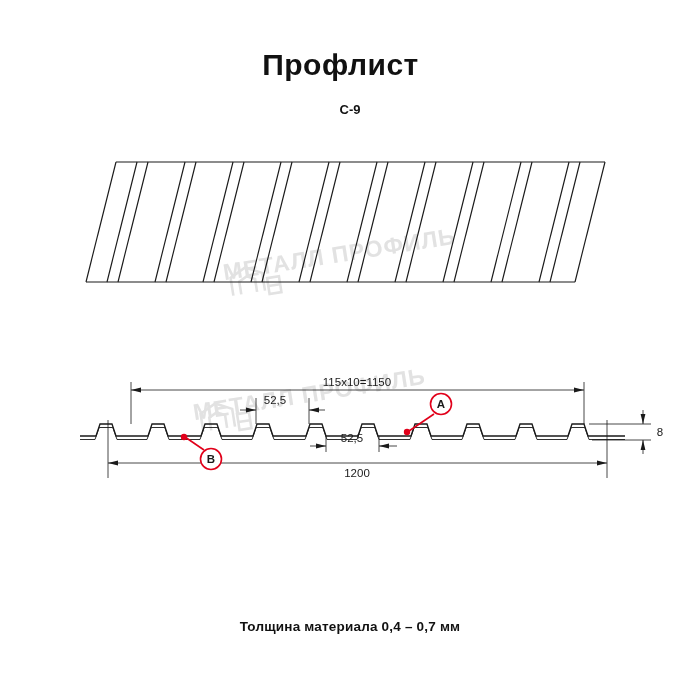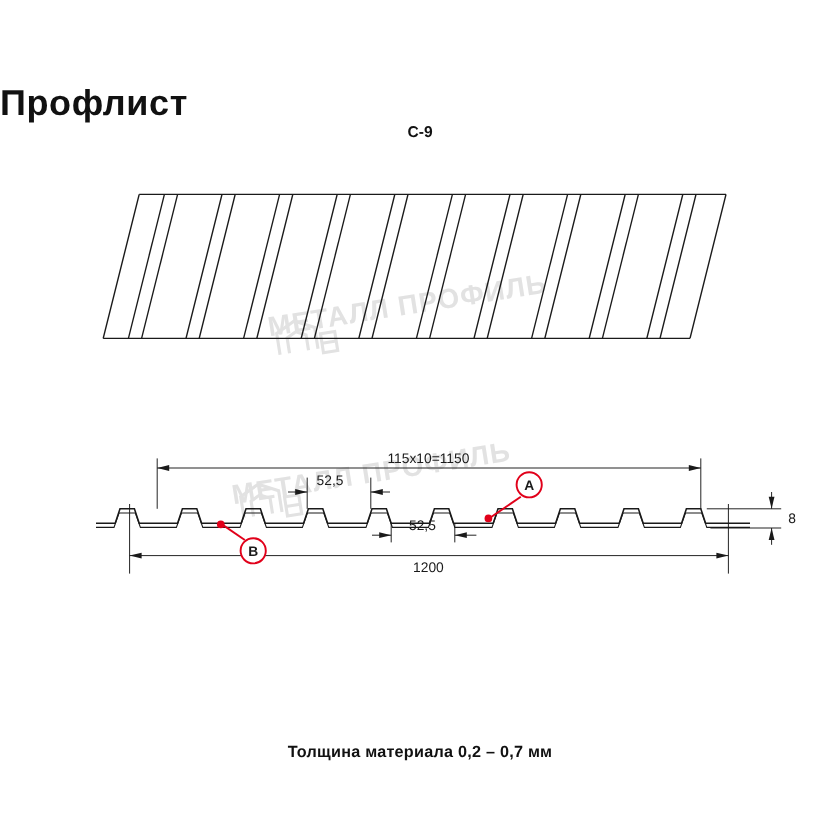--- a/index.html
+++ b/index.html
@@ -14,24 +14,24 @@
     color: #1a1a1a;
     position: relative;
     overflow: hidden;
   }
   .page {
     position: absolute;
     inset: 0;
   }
   .title {
     position: absolute;
-    top: 70px;
+    top: 48px;
     left: 0;
     width: 681px;
-    text-align: left;
+    text-align: center;
     font-size: 30px;
     font-weight: bold;
     letter-spacing: 0.5px;
     color: #111111;
   }
   .subtitle {
     position: absolute;
     top: 102px;
     left: 0;
     width: 700px;
@@ -227,14 +227,14 @@
       <text x="352" y="442">52,5</text>
       <text x="357" y="477">1200</text>
       <text x="660" y="436">8</text>
     </g>
     <g font-family="Liberation Sans, sans-serif" fill="#1a1a1a" font-size="11.5" font-weight="bold" text-anchor="middle">
       <text x="441" y="408">A</text>
       <text x="211" y="463">B</text>
     </g>
   </svg>
 
-  <div class="footnote">Толщина материала 0,2 – 0,7 мм</div>
+  <div class="footnote">Толщина материала 0,4 – 0,7 мм</div>
 </div>
 
 </body></html>

